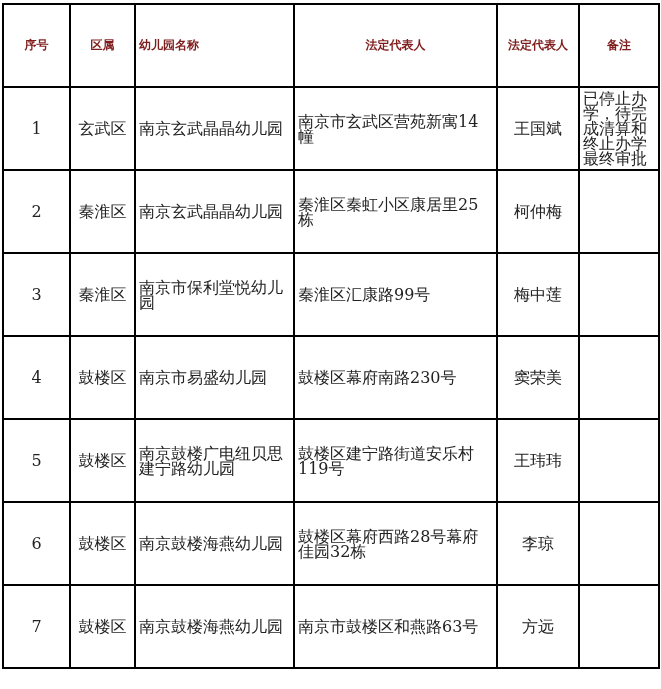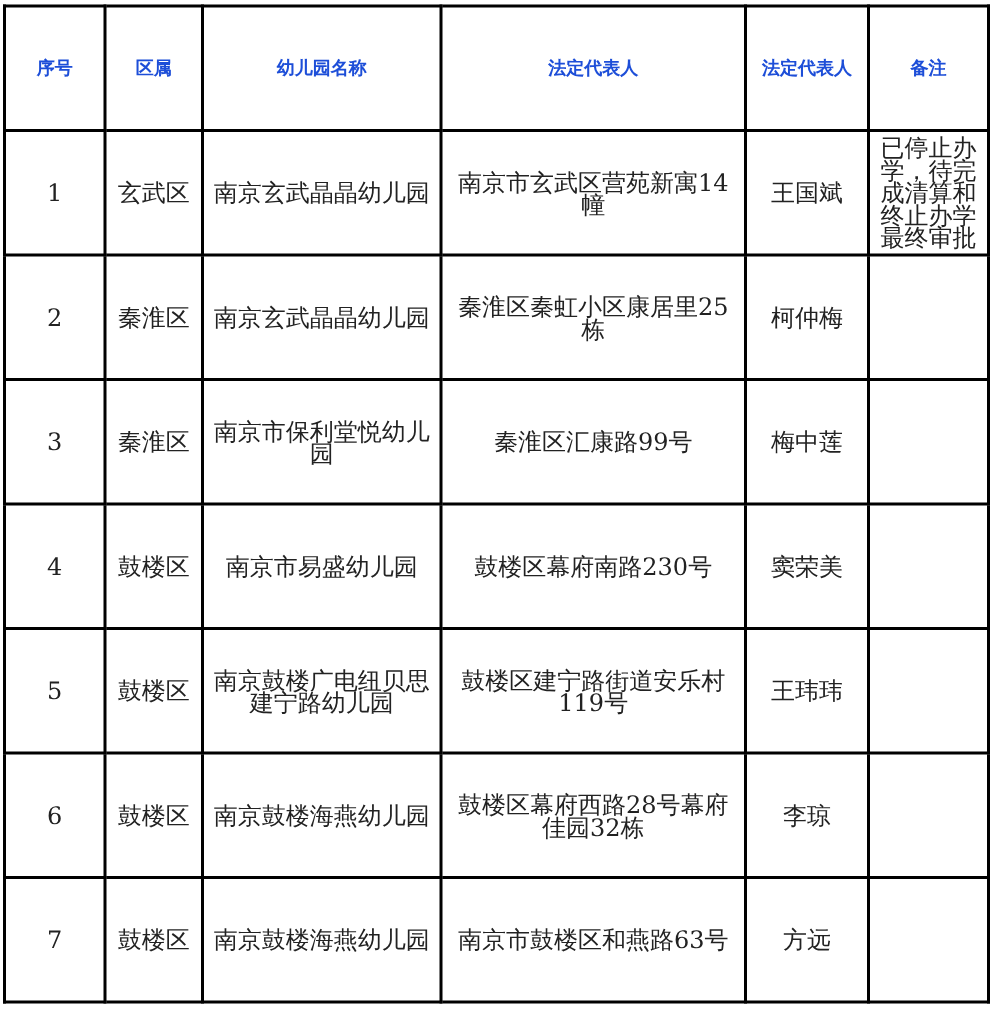--- a/index.html
+++ b/index.html
@@ -18,26 +18,26 @@
       padding: 0 3px;
       font-size: 16px;
       line-height: 15px;
       vertical-align: middle;
       overflow: hidden;
     }
     table.grid th {
       font-family: "DejaVu Sans", "Liberation Sans", sans-serif;
       font-weight: bold;
       font-size: 12px;
-      color: #1d4ed8;
+      color: #7f1d1d;
       height: 81px;
     }
     table.grid td { height: 81px; }
     .c { text-align: center; }
-    .l { text-align: center; }
+    .l { text-align: left; }
     .note { font-size: 12px; line-height: 14px; word-break: break-all; padding: 0 2px; }
   </style>
 </head>
 <body>
 
 <table class="grid">
   <colgroup>
     <col style="width:67px">
     <col style="width:65px">
     <col style="width:159px">

